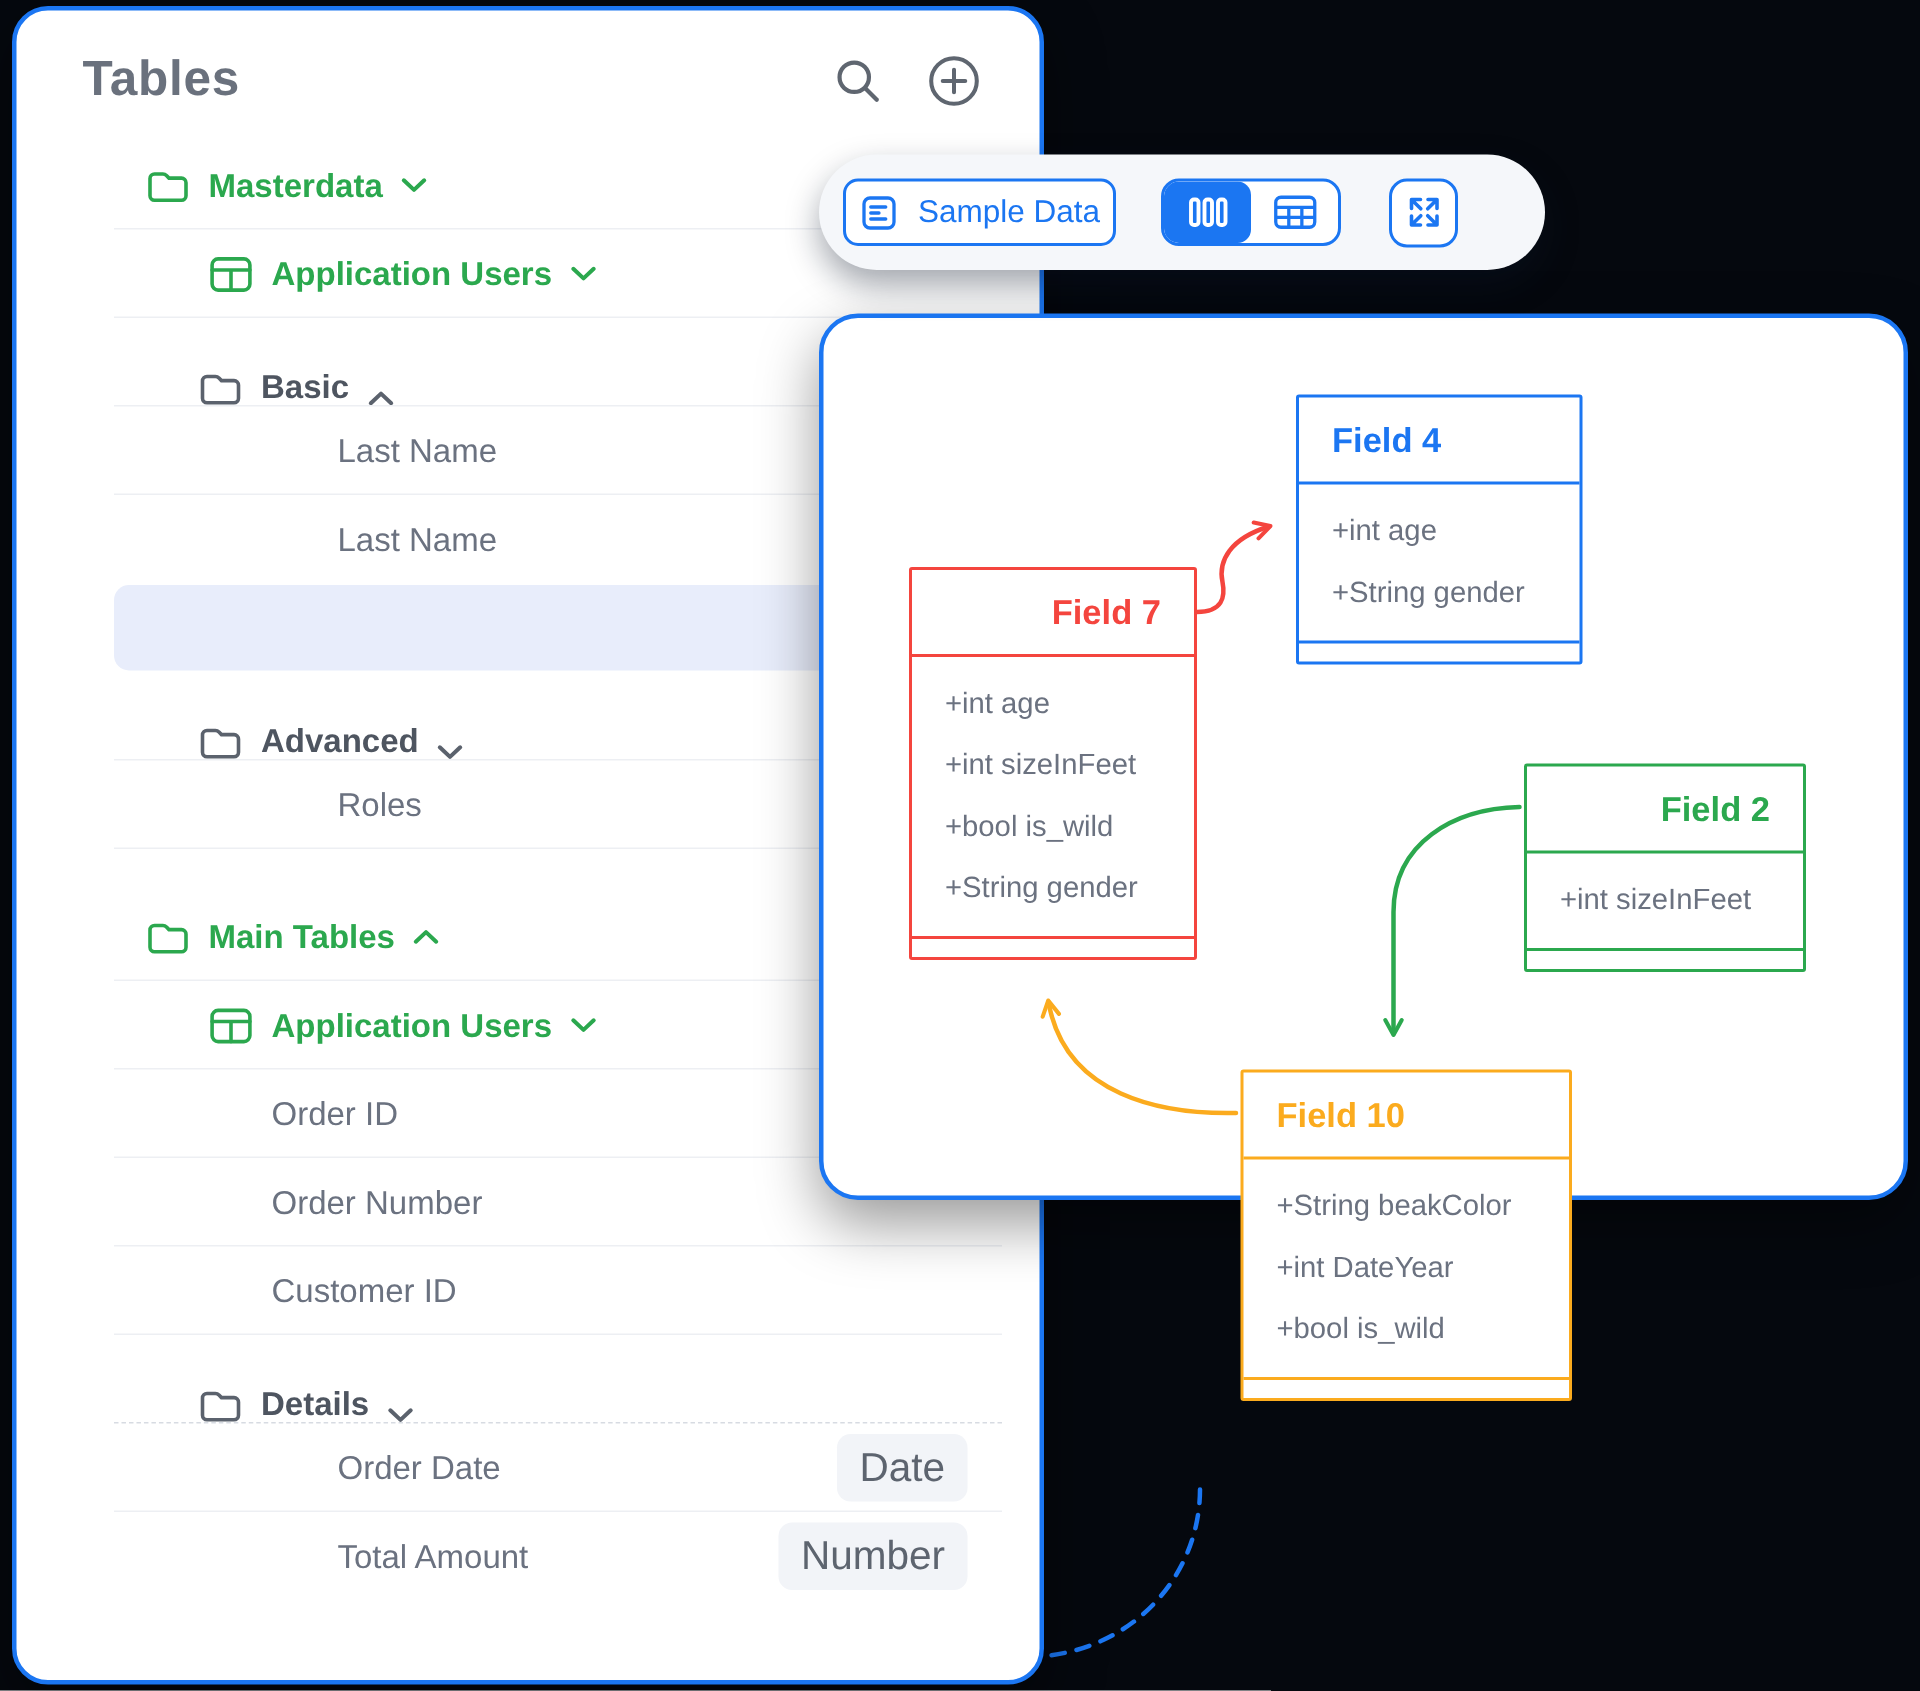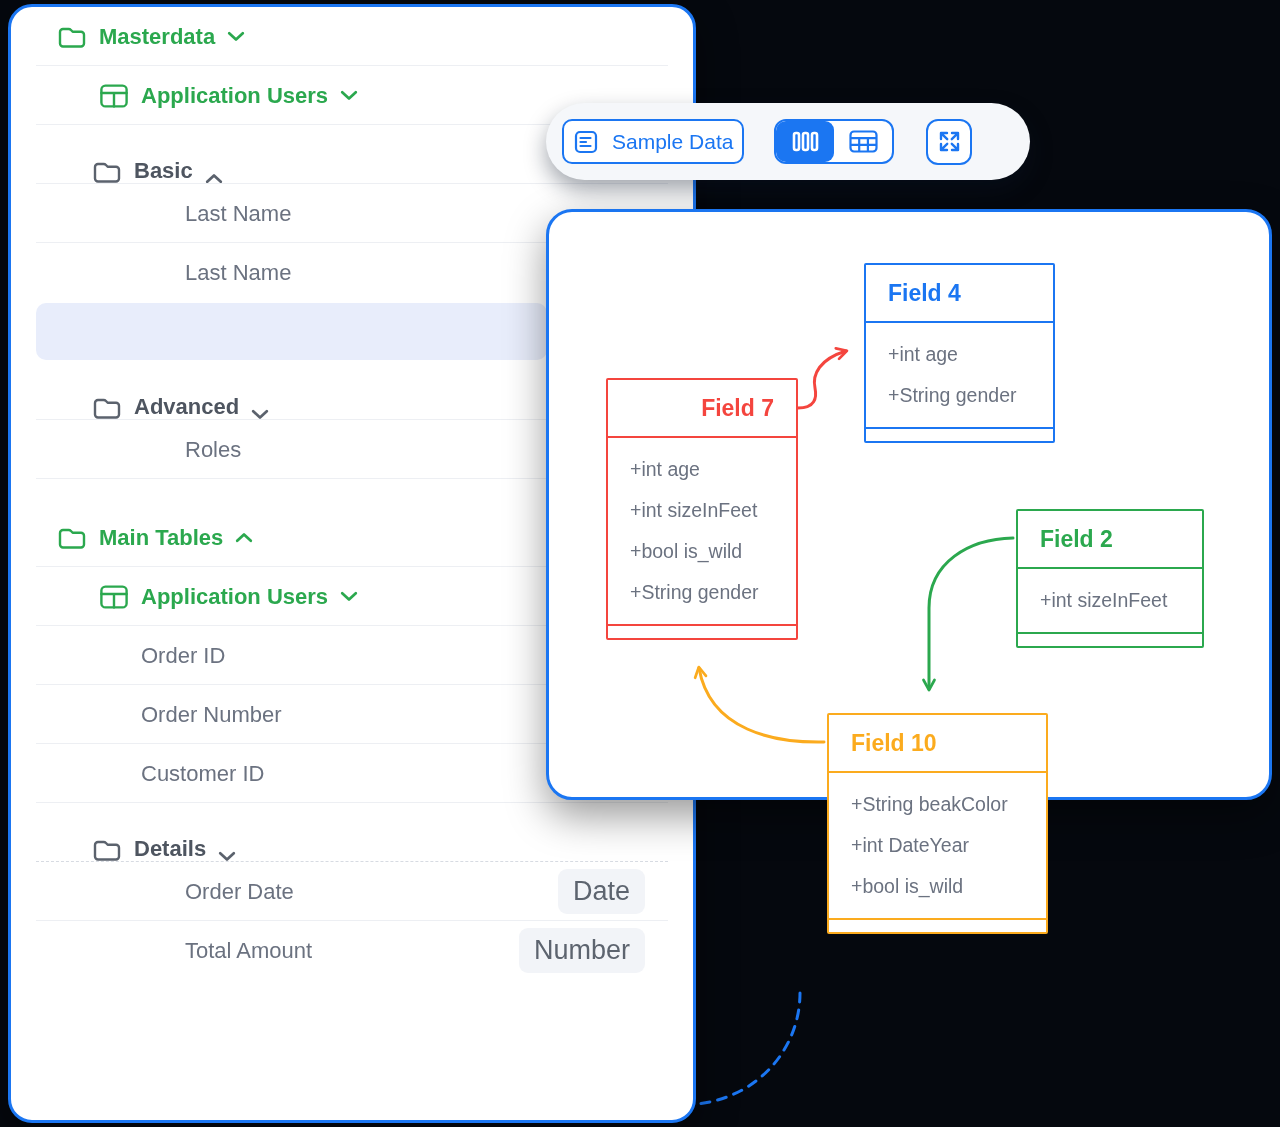--- a/index.html
+++ b/index.html
@@ -14,21 +14,21 @@
     position:absolute;left:8px;top:4px;width:688px;height:1119px;
     background:#fff;border:3px solid var(--blue);border-radius:24px;
     box-sizing:border-box;overflow:hidden;z-index:1;
     box-shadow:0 14px 40px rgba(0,0,0,.45);
   }
   .panel-head{display:flex;align-items:flex-start;padding:26px 38px 0 44px;height:61px;}
   .panel-title{font-size:33px;font-weight:600;color:#6a717d;letter-spacing:.5px;line-height:38px;}
   .head-icons{margin-left:auto;display:flex;align-items:center;gap:28px;color:#5f6670;padding-top:2px;}
   .head-icons svg{display:block;cursor:pointer;}
   .tree{position:relative;}
-  .row{position:relative;height:59px;display:flex;align-items:center;box-sizing:border-box;cursor:pointer;}
+  .row{position:relative;height:59px;display:flex;align-items:center;box-sizing:border-box;cursor:pointer;margin-left:40px;}
   .row.div::after{content:"";position:absolute;left:25px;right:25px;bottom:0;border-top:1px solid var(--line);}
   .row.dashed::after{border-top:1px dashed #d7dbe2;}
   .spacer{height:29px;}
   .ind-i1{padding-left:46px;}
   .ind-i2{padding-left:88px;}
   .ind-i3{padding-left:81px;align-items:flex-end;}
   .ind-t2{padding-left:130px;}
   .ind-t3{padding-left:174px;}
   .ic{flex:none;margin-right:12px;display:block;}
   .lbl{font-size:22px;color:var(--txt);white-space:nowrap;}
@@ -80,20 +80,33 @@
   .decor-arc{position:absolute;left:640px;top:985px;z-index:0;}
 </style>
 </head>
 <body style="--blue: #1b76f2; --green: #2ba84e; --red: #f4453e; --orange: #fbab1e; --txt: #6b7280; --line: #edeff3; --hl: #e8edfb; --badge: #f2f4f8; --bg: #05080e;">
 
 <svg class="decor-arc" width="210" height="145" viewBox="0 0 210 145" fill="none">
   <path id="decor-path" stroke-dasharray="9 8" stroke-width="3" stroke-linecap="round" d="M160,8 C160,62 120,112 57,119" stroke="#1b76f2"></path>
 </svg>
 
 <aside class="tables-panel">
+  <div class="panel-head">
+    <div class="panel-title">Tables</div>
+    <div class="head-icons">
+      <svg width="34" height="34" viewBox="0 0 34 34" fill="none" stroke="currentColor" stroke-width="2.8" stroke-linecap="round">
+        <circle cx="14.5" cy="14.5" r="9.8"></circle>
+          <path d="M22 22 L29.5 29.5"></path>
+      </svg>
+      <svg width="38" height="38" viewBox="0 0 38 38" fill="none" stroke="currentColor" stroke-width="2.7" stroke-linecap="round">
+        <circle cx="19" cy="19" r="15.2"></circle>
+          <path d="M19 11.5 V26.5 M11.5 19 H26.5"></path>
+      </svg>
+    </div>
+  </div>
   <div class="tree" id="tree">
       <div class="row ind-i1 div green-row">
         <svg class="ic" width="30" height="25" viewBox="0 0 30 25" fill="none" stroke="currentColor" stroke-width="2.4" stroke-linecap="round" stroke-linejoin="round">
           <path d="M3 8 a3 3 0 0 1 3 -3 h5.6 c.9 0 1.75.36 2.37 1 l1.7 1.75 h8.33 a3 3 0 0 1 3 3 v8.75 a3 3 0 0 1 -3 3 H6 a3 3 0 0 1 -3 -3 z"></path>
         </svg>
         <span class="lbl green">Masterdata</span>
         <svg class="chev down" width="18" height="11" viewBox="0 0 18 11" fill="none" stroke="currentColor" stroke-width="2.7" stroke-linecap="round" stroke-linejoin="round">
           <path d="M2.2 2.2 L9 8.6 L15.8 2.2"></path>
         </svg>
       </div>
@@ -255,21 +268,21 @@
         </div>
         <div class="fbox-body">
           <div class="fbox-row">+int age</div>
           <div class="fbox-row">+int sizeInFeet</div>
           <div class="fbox-row">+bool is_wild</div>
           <div class="fbox-row">+String gender</div>
         </div>
         <div class="fbox-foot" style="border-color: rgb(244, 69, 62);"></div>
       </div>
       <div class="fbox" style="left: 467px; top: 297px; width: 188px; border-color: rgb(43, 168, 78);">
-        <div class="fbox-head" style="border-color: rgb(43, 168, 78);">
+        <div class="fbox-head" style="border-color: rgb(43, 168, 78); justify-content: flex-end;">
           <span class="fbox-title" style="color: rgb(43, 168, 78);">Field 2</span>
         </div>
         <div class="fbox-body">
           <div class="fbox-row">+int sizeInFeet</div>
         </div>
         <div class="fbox-foot" style="border-color: rgb(43, 168, 78);"></div>
       </div>
       <div class="fbox" style="left: 278px; top: 501px; width: 221px; border-color: rgb(251, 171, 30);">
         <div class="fbox-head" style="border-color: rgb(251, 171, 30);">
           <span class="fbox-title" style="color: rgb(251, 171, 30);">Field 10</span>

